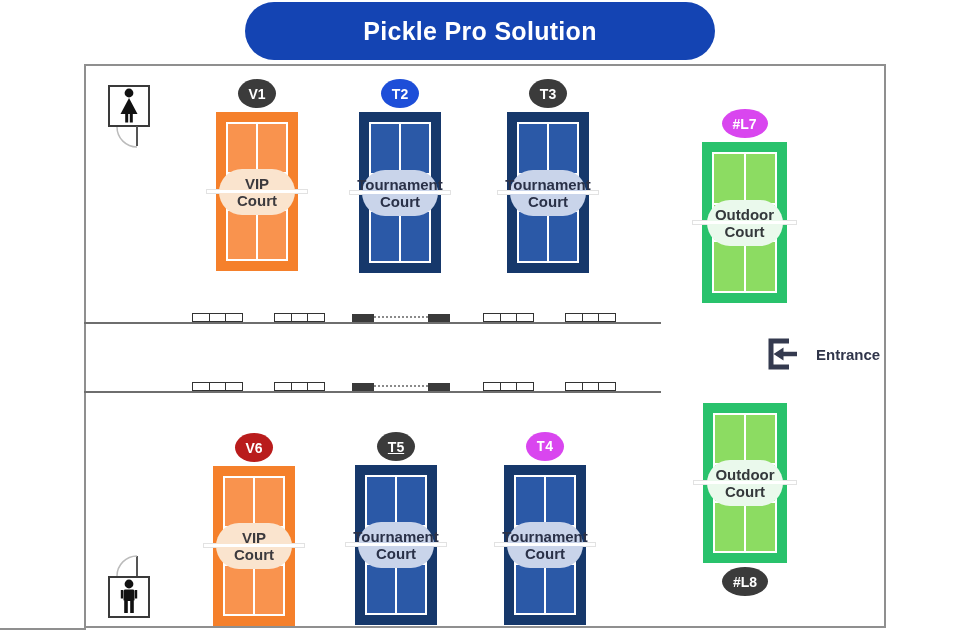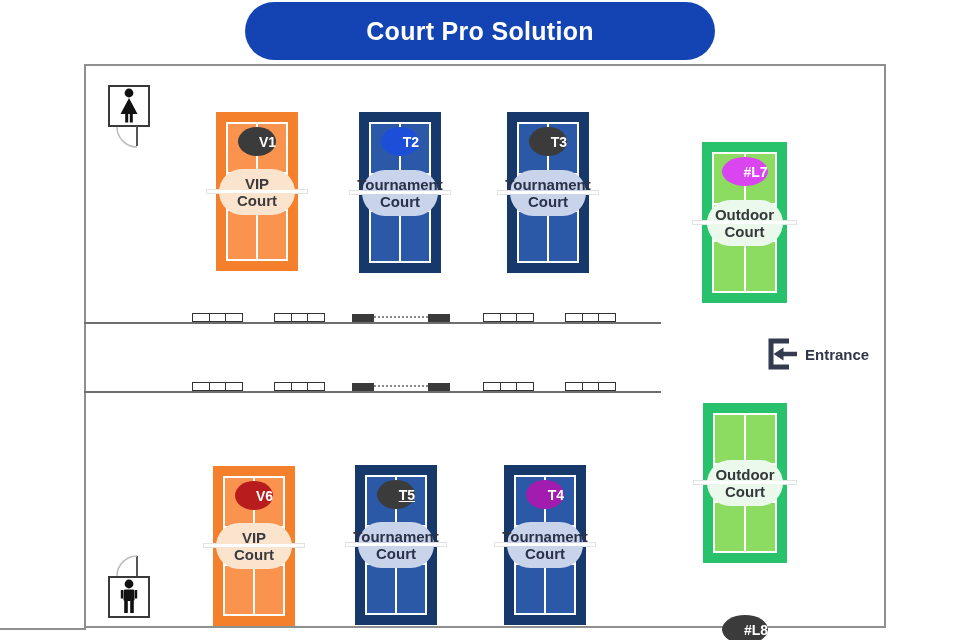--- a/index.html
+++ b/index.html
@@ -18,46 +18,46 @@
   .court .half::after{content:"";position:absolute;left:50%;top:0;bottom:0;width:2px;margin-left:-1px;background:#fff;}
   .court .band{height:26%;border-top:2px solid #fff;border-bottom:2px solid #fff;}
   .court .net{position:absolute;left:-9px;right:-9px;top:50%;height:3px;margin-top:-2px;background:#fff;box-shadow:0 0 0 1px #e2e2e2;}
   .pill{position:absolute;left:50%;top:50%;width:76px;height:46px;transform:translate(-50%,-50%);
     border-radius:23px;background:var(--pill);display:flex;flex-direction:column;align-items:center;
     justify-content:space-between;padding:7px 0;box-sizing:border-box;}
   .pill .pnet{position:absolute;left:0;right:0;top:50%;height:3px;margin-top:-2px;background:#fff;}
   .pill span{position:relative;font-size:15px;font-weight:bold;color:var(--ptext);line-height:1;white-space:nowrap;}
 
   .badge{position:absolute;background:#3B3B3B;color:#fff;font-weight:bold;font-size:14px;
-    display:flex;align-items:center;justify-content:flex-end;border-radius:50%;margin-top:48px;}
+    display:flex;align-items:center;justify-content:center;border-radius:50%;}
 
   .corridor-line{position:absolute;height:2px;background:#6E6E6E;}
   .bench{position:absolute;display:flex;background:#fff;border:1px solid #333;box-sizing:border-box;}
   .bench i{flex:1;border-right:1px solid #333;}
   .bench i:last-child{border-right:none;}
   .gate-block{position:absolute;background:#3a3a3a;}
   .gate-dots{position:absolute;border-top:2px dotted #8a8a8a;height:0;}
 
   .restroom-box{position:absolute;width:42px;height:42px;border:2px solid #3a3a3a;background:#fff;
     box-sizing:border-box;display:flex;align-items:center;justify-content:center;}
   .door-svg{position:absolute;}
 
-  .entrance{position:absolute;left:763px;top:336px;display:flex;align-items:center;gap:6px;}
+  .entrance{position:absolute;left:763px;top:336px;display:flex;align-items:center;gap:17px;}
   .entrance .label{font-size:15px;font-weight:bold;color:#30354A;}
 </style>
 </head>
 <body>
 
 <div class="stage">
 
   <div class="facility"></div>
   <div class="edge-line"></div>
 
   <div class="title-banner" style="background: rgb(20, 68, 179);">
-    <span>Court Pro Solution</span>
+    <span>Pickle Pro Solution</span>
   </div>
 
   <div class="restroom-box" style="left:108px;top:85px;">
     <svg width="30" height="36" viewBox="0 0 30 36">
       <circle cx="15" cy="5" r="4.4" fill="#111"></circle>
       <polygon points="15,10 6.5,26 23.5,26" fill="#111"></polygon>
       <rect x="11.2" y="26" width="3" height="8.5" fill="#111"></rect>
       <rect x="15.8" y="26" width="3" height="8.5" fill="#111"></rect>
     </svg>
   </div>
@@ -193,21 +193,21 @@
           <div class="band"></div>
           <div class="half"></div>
         </div>
         <div class="net"></div>
         <div class="pill">
           <div class="pnet"></div>
           <span>Tournament</span>
           <span>Court</span>
         </div>
       </div>
-      <div class="badge" style="left: 526px; top: 432px; width: 38px; height: 29px; background: #a21caf;">
+      <div class="badge" style="left: 526px; top: 432px; width: 38px; height: 29px; background: #d946ef; font-family: Liberation Mono, monospace;">
         <span>T4</span>
       </div>
       <div class="court" style="left: 703px; top: 403px; width: 84px; height: 160px; --outer: #29C26C; --inner: #8CDC62; --pill: #EAF9EC; --ptext: #34383B;">
         <div class="field">
           <div class="half"></div>
           <div class="band"></div>
           <div class="half"></div>
         </div>
         <div class="net"></div>
         <div class="pill">

